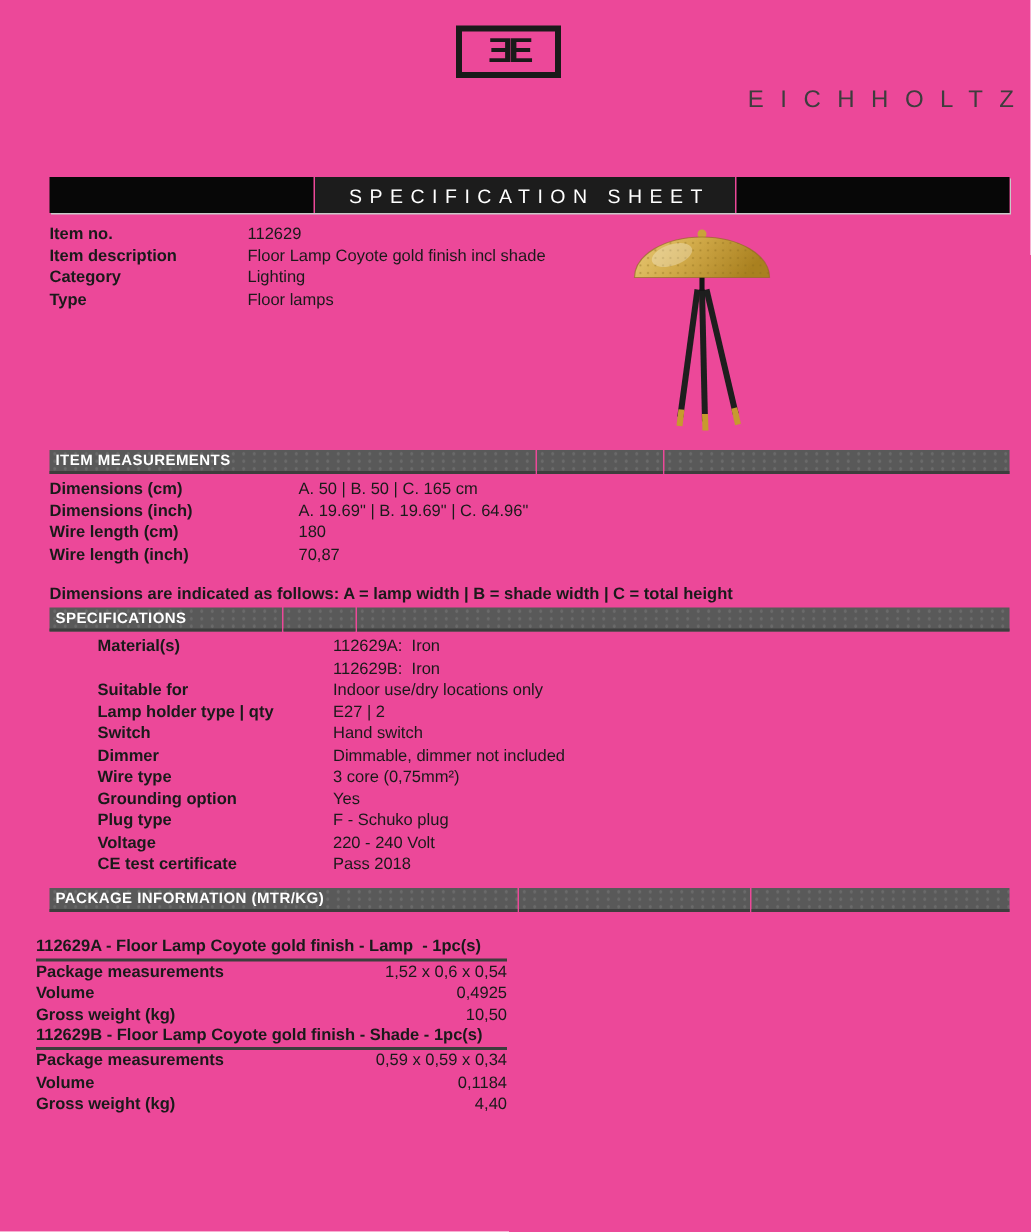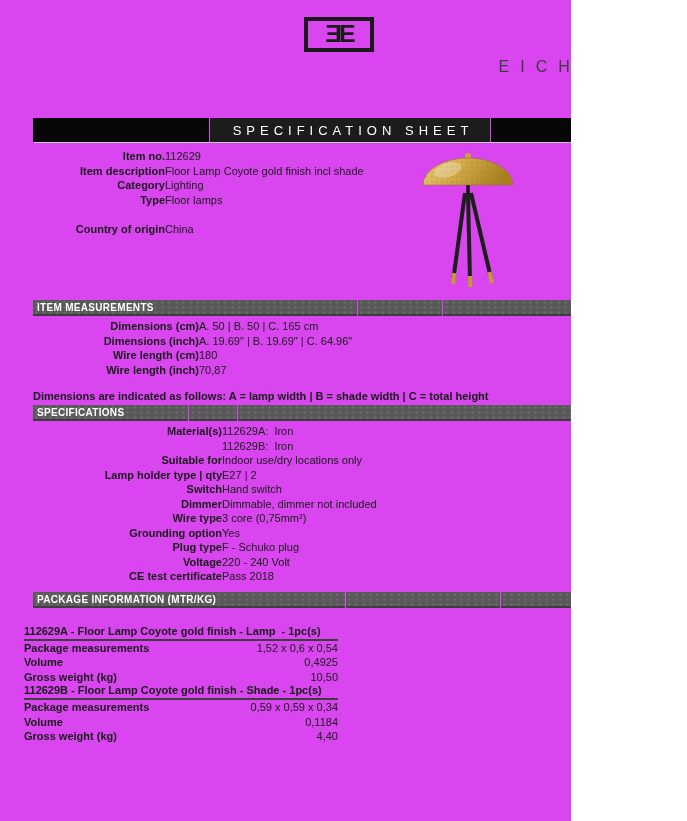--- a/index.html
+++ b/index.html
@@ -1,17 +1,17 @@
 <!DOCTYPE html>
 <html><head>
 <meta charset="utf-8">
 <style>
   html,body{margin:0;padding:0;background:#ffffff;}
   .page{
-    position:relative;width:571px;height:821px;background:#d946ef;overflow:hidden;
+    position:relative;width:687px;height:821px;background:#ec4899;overflow:hidden;
     font-family:"Liberation Sans","DejaVu Sans",sans-serif;color:#1a1a1a;
   }
   
   .logo-mark{
     position:absolute;top:17px;left:304px;width:62px;height:27px;
     border:4px solid #1a1a1a;display:flex;align-items:center;justify-content:center;
   }
   .logo-mark span{
     font-weight:800;font-size:25px;letter-spacing:-3px;color:#1a1a1a;line-height:1;
     transform:scaleY(0.92);
@@ -53,21 +53,21 @@
   .bar-specs{top:405px;}
   .bar-specs .c1{width:155px;margin-right:1px;}
   .bar-specs .c2{width:48px;margin-right:1px;}
   .bar-specs .c3{flex:1;}
   .bar-package{top:592px;}
   .bar-package .c1{width:312px;margin-right:1px;}
   .bar-package .c2{width:154px;margin-right:1px;}
   .bar-package .c3{flex:1;}
   
   .kv{position:absolute;left:33px;font-size:11px;line-height:14.5px;}
-  .kv .row{display:flex;text-align:right;}
+  .kv .row{display:flex;}
   .kv .lbl{font-weight:700;flex:none;}
   .kv .val{flex:none;white-space:pre;}
   .item-info{top:149px;}
   .item-info .lbl{width:132px;}
   .item-info .row.gapped{margin-top:14.5px;}
   .measurements{top:319px;}
   .measurements .lbl{width:166px;}
   .specs{top:424px;}
   .specs .lbl{width:157px;padding-left:32px;}
   .note{
@@ -109,24 +109,20 @@
       <span class="lbl">Item description</span>
       <span class="val">Floor Lamp Coyote gold finish incl shade</span>
     </div>
     <div class="row">
       <span class="lbl">Category</span>
       <span class="val">Lighting</span>
     </div>
     <div class="row">
       <span class="lbl">Type</span>
       <span class="val">Floor lamps</span>
-    </div>
-    <div class="row gapped">
-      <span class="lbl">Country of origin</span>
-      <span class="val">China</span>
     </div>
   </div>
 
   <div class="product">
     <svg width="160" height="155" viewBox="0 0 160 155">
       <defs>
         <linearGradient id="gold" x1="0" y1="0" x2="1" y2="0.25">
           <stop offset="0" stop-color="#e9cb79"></stop>
           <stop offset="0.45" stop-color="#d2ab4a"></stop>
           <stop offset="1" stop-color="#a9801f"></stop>

